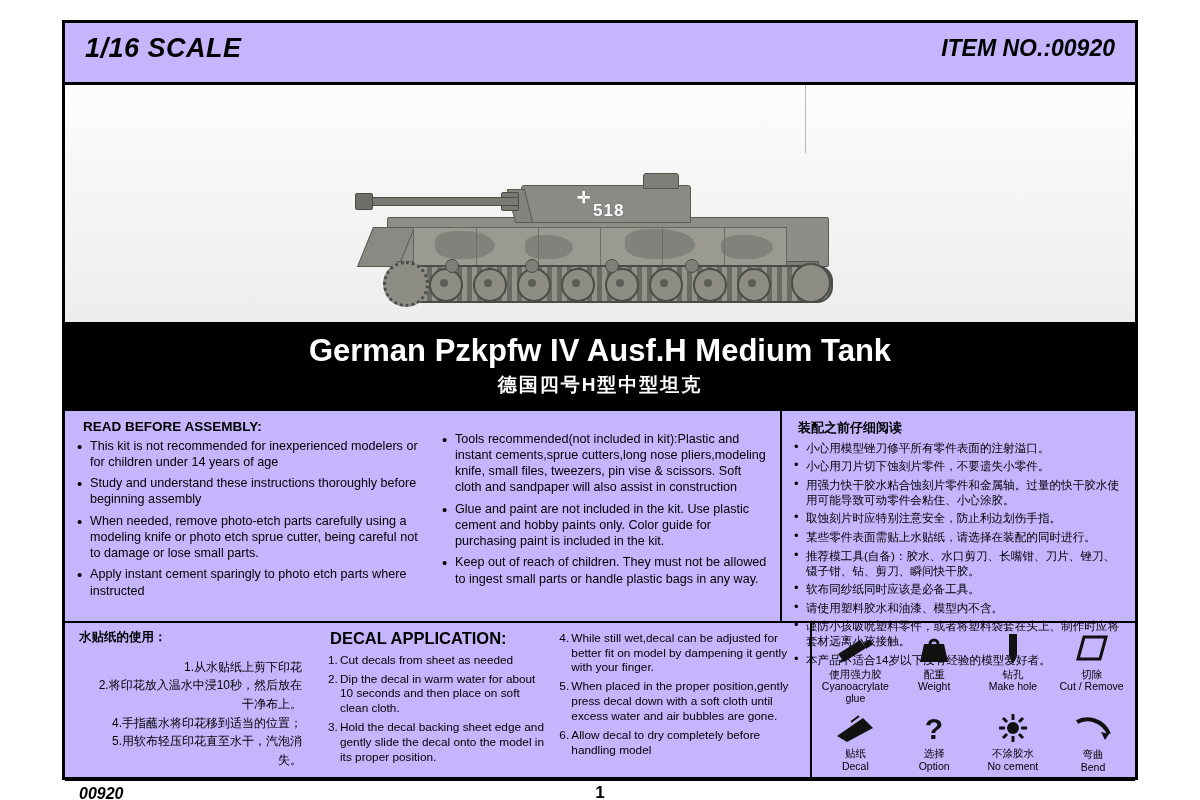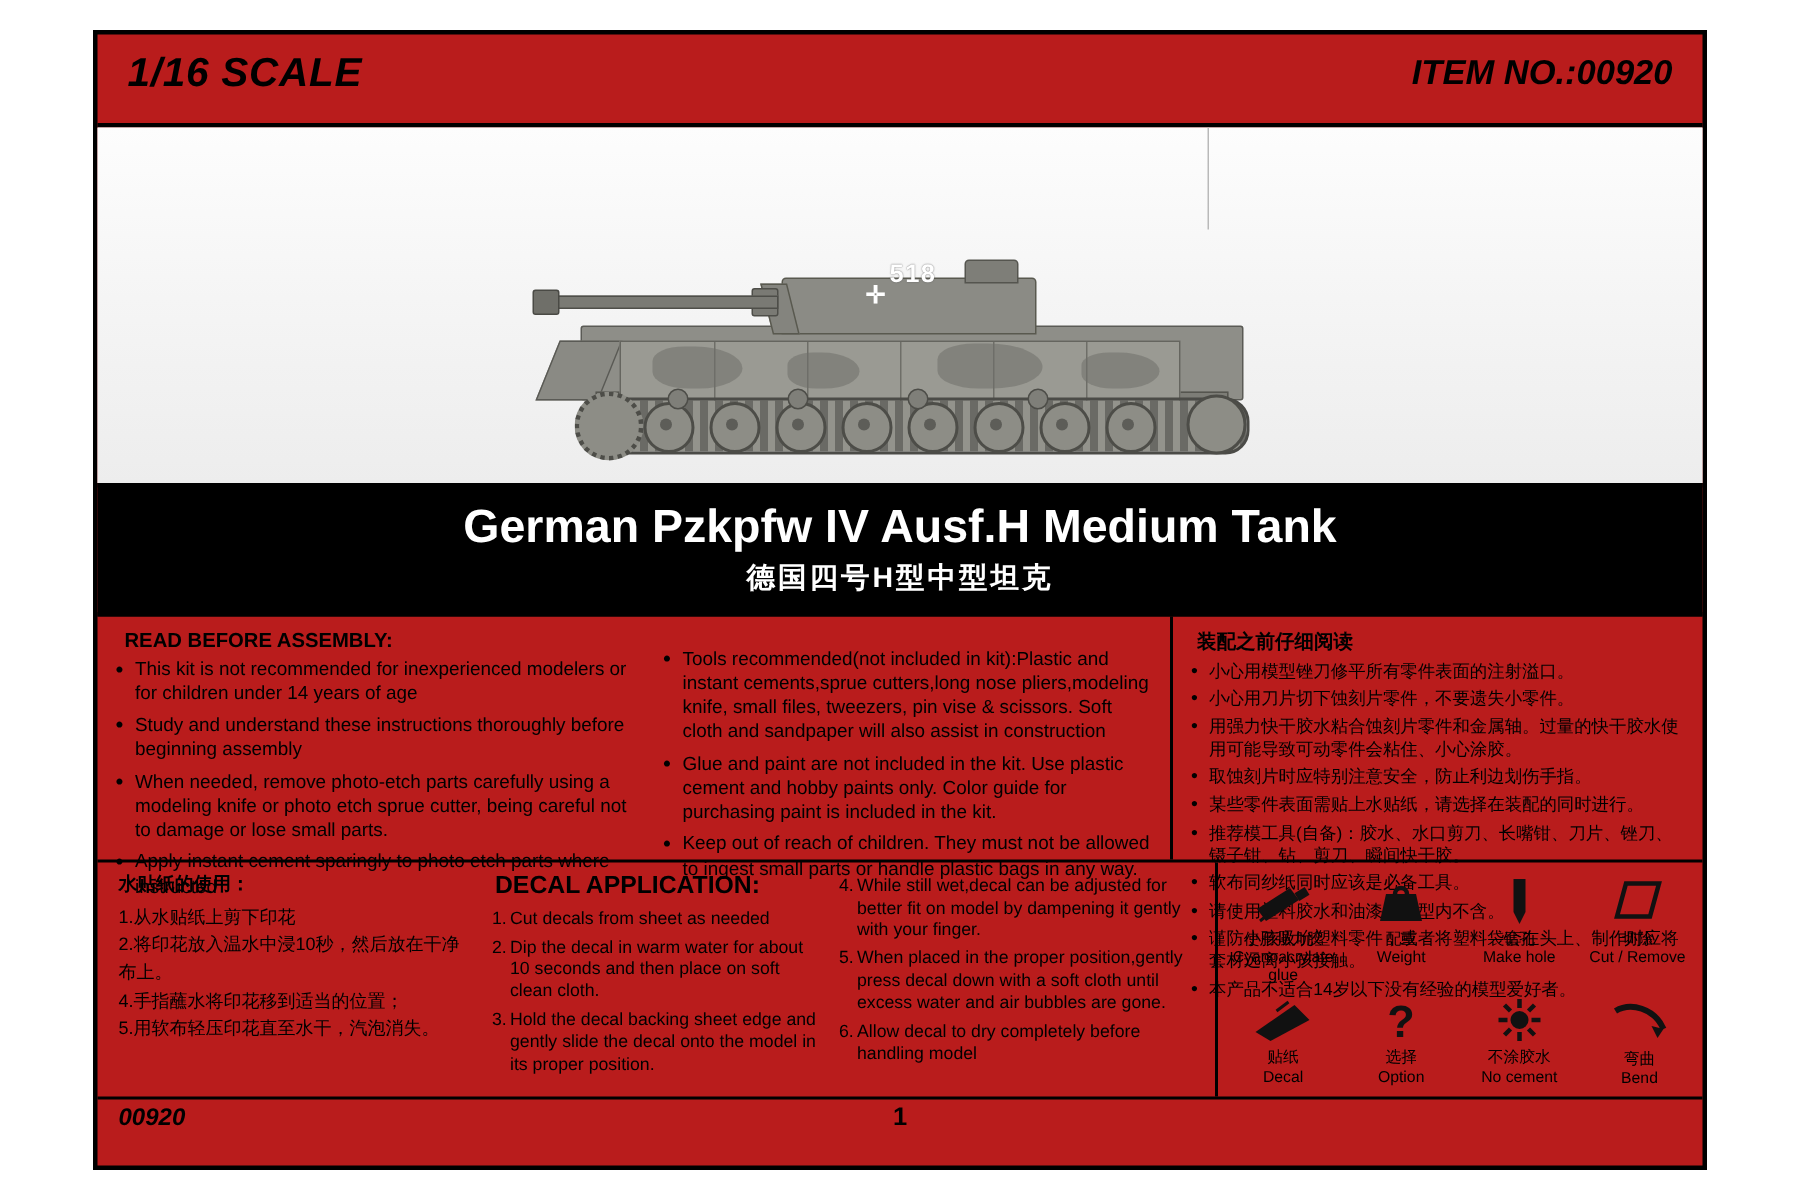--- a/index.html
+++ b/index.html
@@ -21,21 +21,21 @@
     background: #ffffff;
   }
   .frame {
     position: absolute;
     left: 62px;
     top: 20px;
     width: 1076px;
     height: 760px;
     border: 3px solid #000;
     box-sizing: border-box;
-    background: #b91c1c;
+    background: #c4b5fd;
   }
 
   
   .top-row {
     position: relative;
     height: 62px;
     border-bottom: 3px solid #000;
     box-sizing: border-box;
   }
   .scale-label {
@@ -189,21 +189,21 @@
     top: 28px;
     width: 16px;
     height: 15px;
     background: #6f6f69;
     border: 1px solid #4a4a45;
     border-radius: 2px;
   }
   .turret-number {
     position: absolute;
     left: 268px;
-    top: 8px;
+    top: 36px;
     font-size: 17px;
     font-weight: bold;
     color: #ffffff;
     letter-spacing: 1px;
     text-shadow: 0 0 1px #555;
     text-align: center;
   }
   .balkenkreuz {
     position: absolute;
     left: 252px;
@@ -297,21 +297,21 @@
     font-weight: bold;
     margin-top: 3px;
     letter-spacing: 2px;
   }
 
   
   .instructions {
     position: relative;
     display: flex;
     border-bottom: 2px solid #000;
-    height: 164px;
+    height: 212px;
     box-sizing: border-box;
   }
   .col {
     box-sizing: border-box;
     padding: 6px 10px 4px 12px;
   }
   .col-a { width: 365px; }
   .col-b { width: 350px; }
   .col-c {
     width: 355px;
@@ -367,21 +367,21 @@
     box-sizing: border-box;
     padding: 6px 6px 4px 14px;
   }
   .decal-cn .h {
     font-size: 12.5px;
     font-weight: bold;
     margin-bottom: 4px;
   }
   .decal-cn ol {
     list-style: none;
-    margin: 0; padding: 0;
+    margin: 12px; padding: 0; text-align: right;
   }
   .decal-cn li {
     font-size: 12px;
     line-height: 1.55;
   }
   .decal-en {
     width: 490px;
     box-sizing: border-box;
     padding: 4px 8px 4px 8px;
     display: flex;

